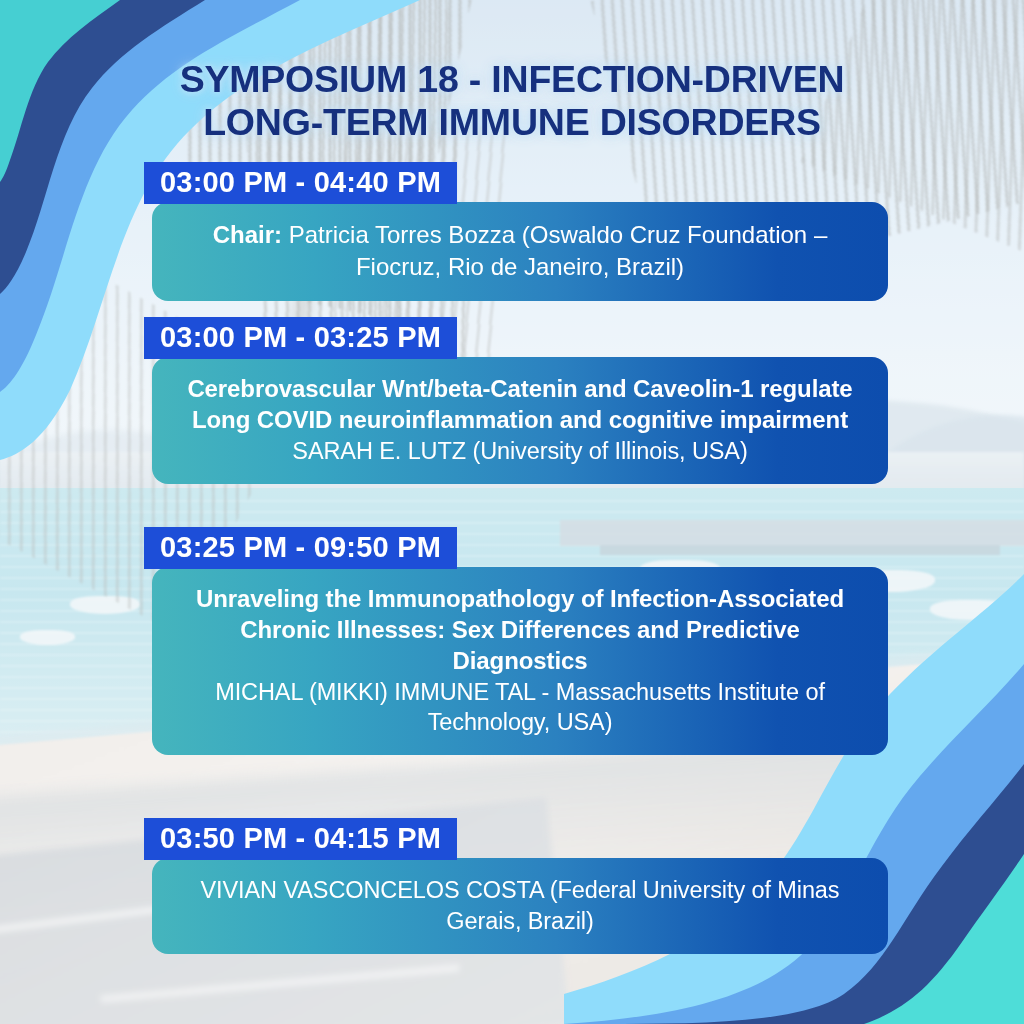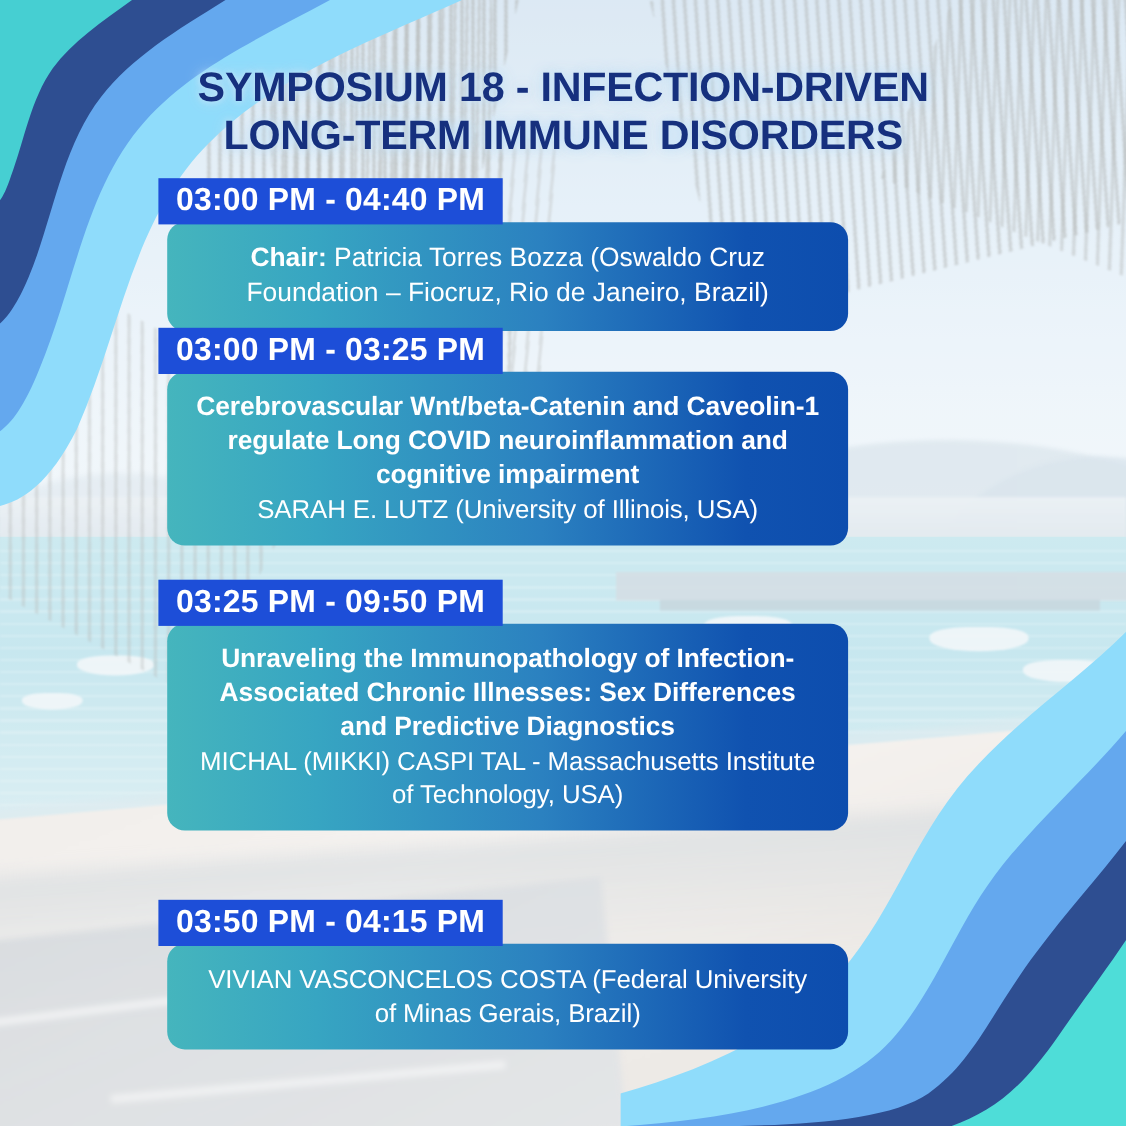--- a/index.html
+++ b/index.html
@@ -183,21 +183,21 @@
     letter-spacing:.2px;
     padding:5px 16px 7px 16px;
     line-height:1.05;
     position:relative;
     z-index:2;
   }
 
   .card {
     margin-left:8px;
     margin-top:-2px;
-    width:619px;
+    width:736px;
     background:linear-gradient(90deg,#45b5bd 0%,#37a5c2 22%, #2b81c0 55%, #1052b0 85%, #0d4dae 100%);
     border-radius:16px;
     padding:17px 26px 18px 26px;
     color:#ffffff;
     text-align:center;
     position:relative;
     z-index:1;
   }
 
   .card-title {
@@ -273,33 +273,33 @@
 
   <div class="session" style="top:162px;">
     <div class="time-badge">03:00 PM - 04:40 PM</div>
     <div class="card">
       <div class="chair-line">
         <b>Chair:</b><span> Patricia Torres Bozza (Oswaldo Cruz Foundation – Fiocruz, Rio de Janeiro, Brazil)</span>
       </div>
     </div>
   </div>
 
-  <div class="session" style="top:298px;">
+  <div class="session" style="top:317px;">
     <div class="time-badge">03:00 PM - 03:25 PM</div>
     <div class="card">
       <div class="card-title">Cerebrovascular Wnt/beta-Catenin and Caveolin-1 regulate Long COVID neuroinflammation and cognitive impairment</div>
       <div class="card-sub">SARAH E. LUTZ (University of Illinois, USA)</div>
     </div>
   </div>
 
   <div class="session" style="top:527px;">
     <div class="time-badge">03:25 PM - 09:50 PM</div>
     <div class="card">
       <div class="card-title">Unraveling the Immunopathology of Infection-Associated Chronic Illnesses: Sex Differences and Predictive Diagnostics</div>
-      <div class="card-sub">MICHAL (MIKKI) CASPI TAL - Massachusetts Institute of Technology, USA)</div>
+      <div class="card-sub">MICHAL (MIKKI) IMMUNE TAL - Massachusetts Institute of Technology, USA)</div>
     </div>
   </div>
 
   <div class="session" style="top:792px;margin-top:26px;">
     <div class="time-badge">03:50 PM - 04:15 PM</div>
     <div class="card">
       <div class="card-sub">VIVIAN VASCONCELOS COSTA (Federal University of Minas Gerais, Brazil)</div>
     </div>
   </div>
 

